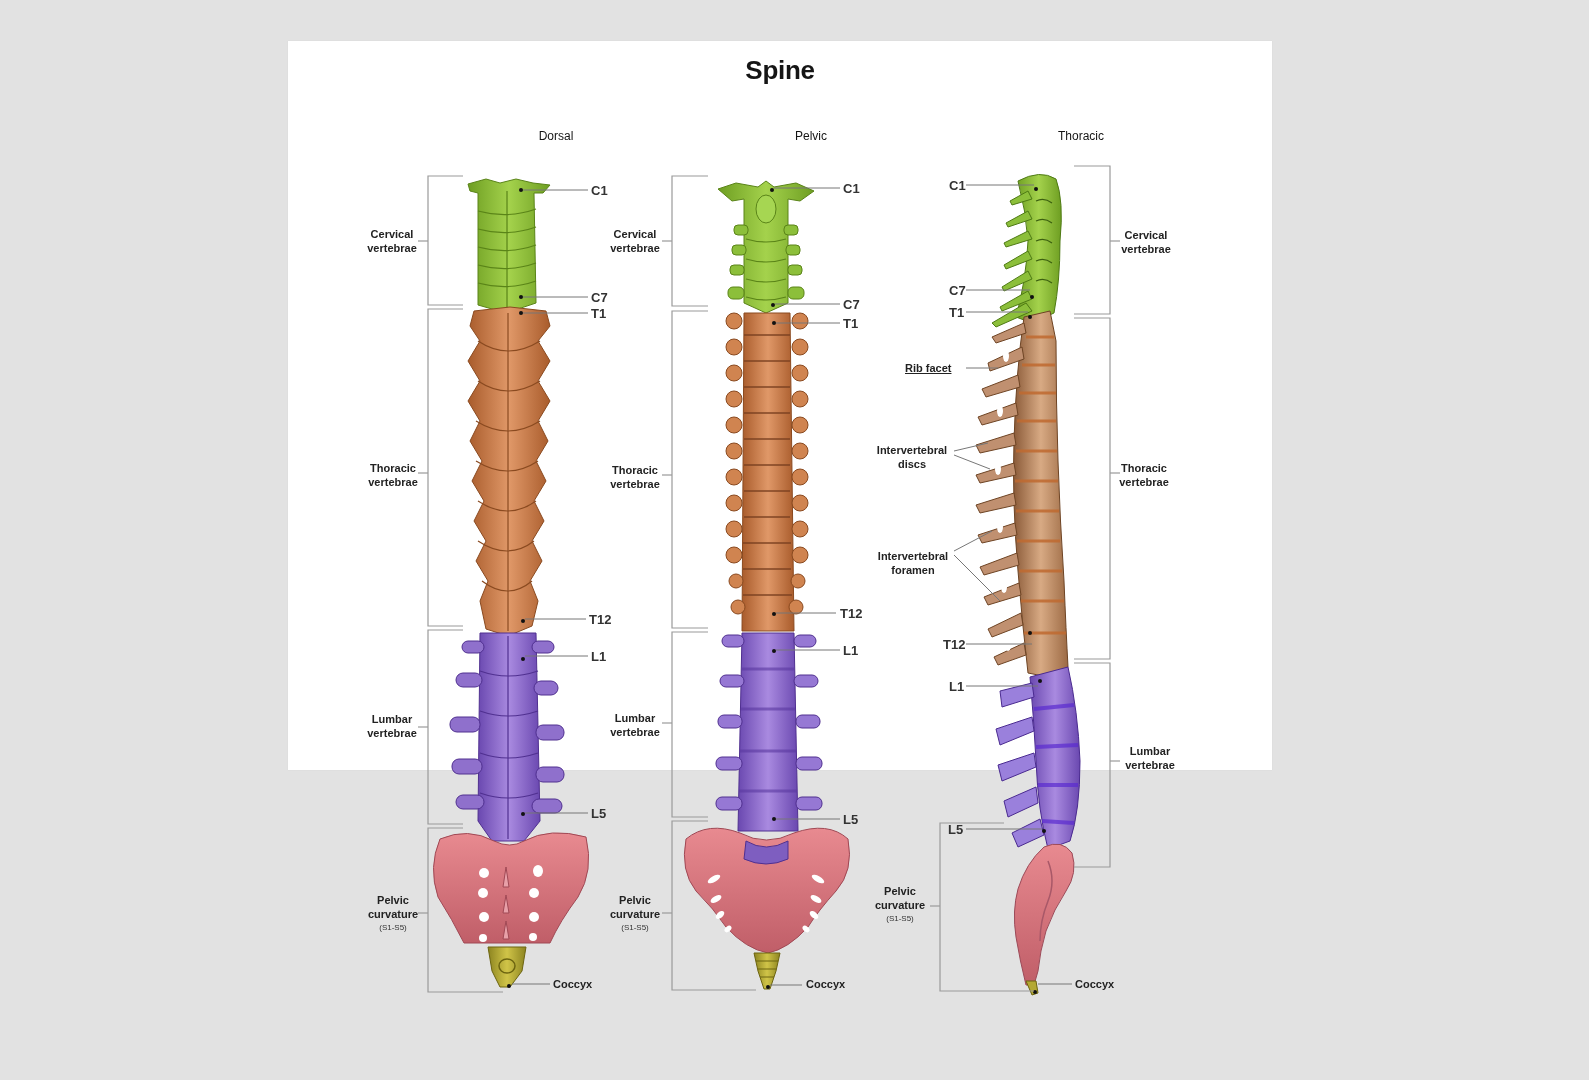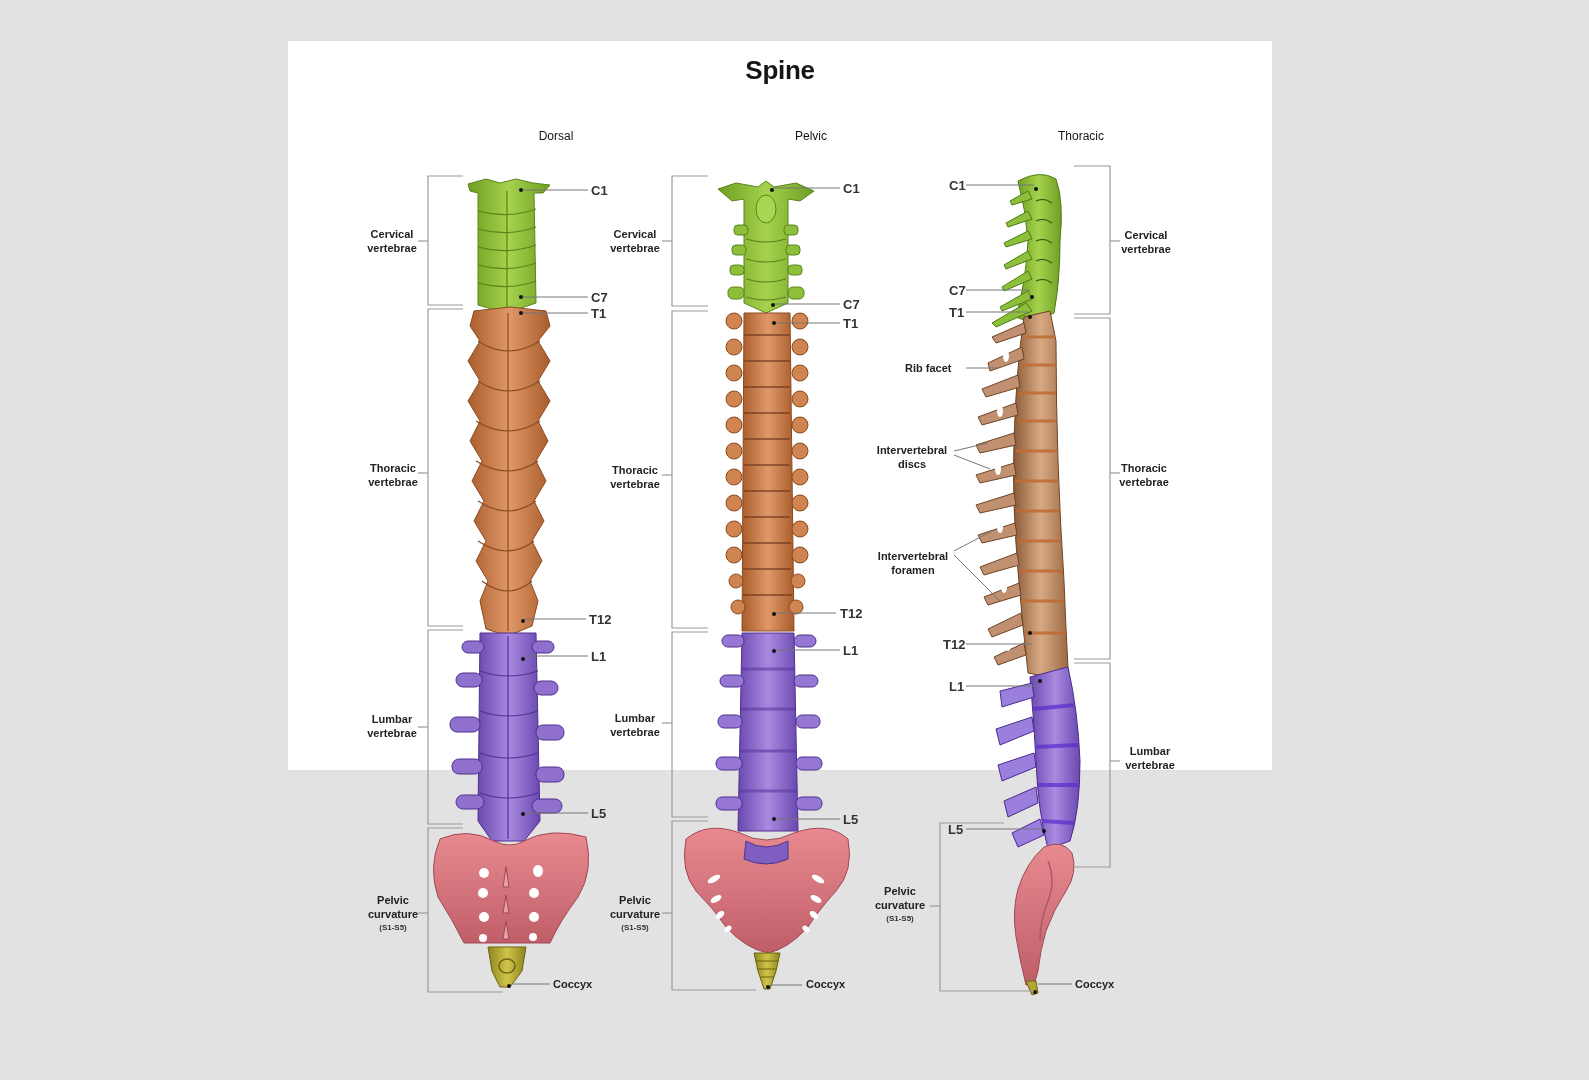--- a/index.html
+++ b/index.html
@@ -32,21 +32,21 @@
   }
   svg.diagram { position: absolute; left: 0; top: 0; }
   .lbl {
     position: absolute;
     font-size: 11px; font-weight: bold; color: #222;
     line-height: 14px;
     white-space: nowrap;
   }
   .lbl.center { text-align: center; transform: translateX(-50%); }
   .lbl.small { font-size: 13px; font-weight: bold; color: #333; }
-  .lbl .sub { display: block; font-size: 8px; font-weight: bold; color: #333; }
+  .lbl .sub { display: block; font-size: 8px; font-weight: normal; color: #333; }
 </style>
 </head>
 <body>
 
 <div class="card">
   <div class="title">Spine</div>
 
   <div class="view-title" style="left:223px;">Dorsal</div>
   <div class="view-title" style="left:478px;">Pelvic</div>
   <div class="view-title" style="left:748px;">Thoracic</div>
@@ -513,21 +513,21 @@
     <span class="sub">(S1-S5)</span>
   </div>
   <div class="lbl small" style="left:661px; top:138px;">C1</div>
   <div class="lbl small" style="left:661px; top:243px;">C7</div>
   <div class="lbl small" style="left:661px; top:265px;">T1</div>
   <div class="lbl small" style="left:655px; top:597px;">T12</div>
   <div class="lbl small" style="left:661px; top:639px;">L1</div>
   <div class="lbl small" style="left:660px; top:782px;">L5</div>
   <div class="lbl" style="left:787px; top:936px;">Coccyx</div>
 
-  <div class="lbl" style="left:617px; top:320px;">Rib facet</div>
+  <div class="lbl" style="left:617px; top:320px;text-decoration:underline;">Rib facet</div>
   <div class="lbl center" style="left:624px; top:402px;">
     <span>Intervertebral</span><br>
     <span>discs</span>
   </div>
   <div class="lbl center" style="left:625px; top:508px;">
     <span>Intervertebral</span><br>
     <span>foramen</span>
   </div>
 </div>
 

